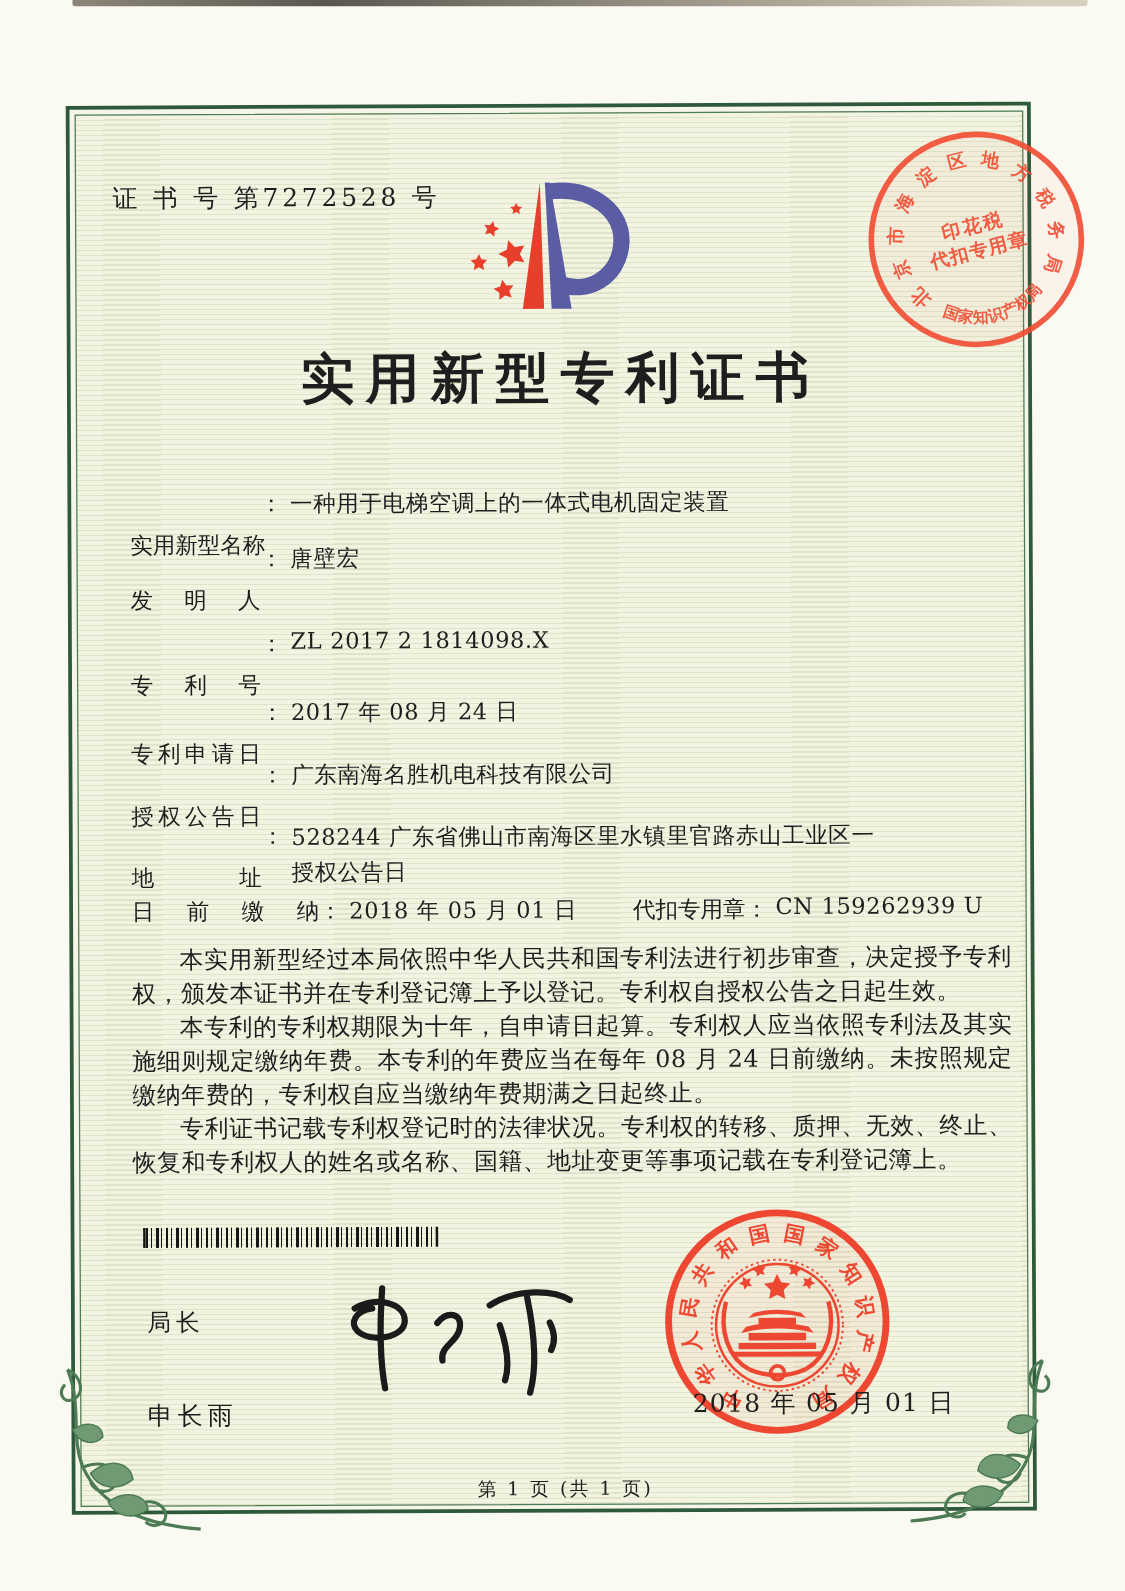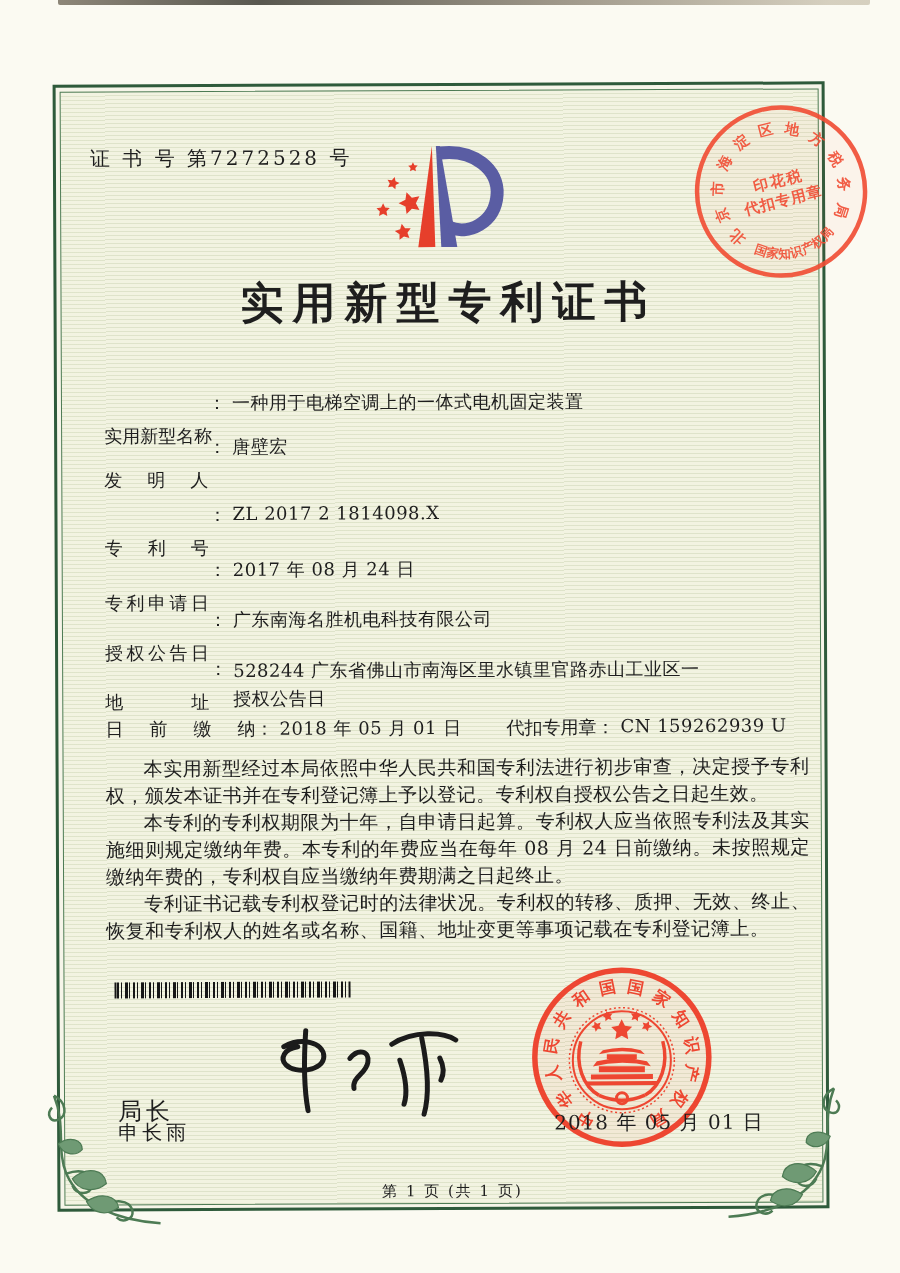--- a/index.html
+++ b/index.html
@@ -34,21 +34,21 @@
             text-align:justify;letter-spacing:.5px;}
   .bodytext p{margin:0;text-indent:2em;}
 
   .barcode{left:113px;top:981px;width:232px;height:16px;border-left:2px solid #161616;border-right:2px solid #161616;
     background:repeating-linear-gradient(90deg,
       #161616 0 2px, rgba(0,0,0,0) 2px 4px,
       #161616 4px 5px, rgba(0,0,0,0) 5px 8px,
       #161616 8px 11px, rgba(0,0,0,0) 11px 12px,
       #161616 12px 13px, rgba(0,0,0,0) 13px 16px);}
 
-  .director-title{left:116px;top:1094px;font-size:24px;letter-spacing:4px;}
+  .director-title{left:116px;top:1044px;font-size:19px;letter-spacing:4px;}
   .director-name{left:116px;top:1118px;font-size:20px;letter-spacing:4px;}
   .signature{left:252px;top:1018px;}
   .seal-date{left:552px;top:1110px;font-size:20px;letter-spacing:1px;z-index:8;}
   .footer{left:0;right:0;top:1182px;text-align:center;font-size:15px;letter-spacing:2px;}
 
   .tax-stamp{left:693px;top:103px;transform:rotate(-14deg);opacity:.9;z-index:7;}
   .main-seal{left:527px;top:965px;opacity:.93;z-index:7;}
   .stamp-text text{fill:#f14c33;font-weight:bold;font-family:"DejaVu Serif","Liberation Serif",serif;}
   .seal-text text{fill:#ee3b25;font-weight:bold;font-family:"DejaVu Serif","Liberation Serif",serif;}
   .stamp-center{fill:#f14c33;font-weight:bold;font-family:"DejaVu Serif","Liberation Serif",serif;text-anchor:middle;}

